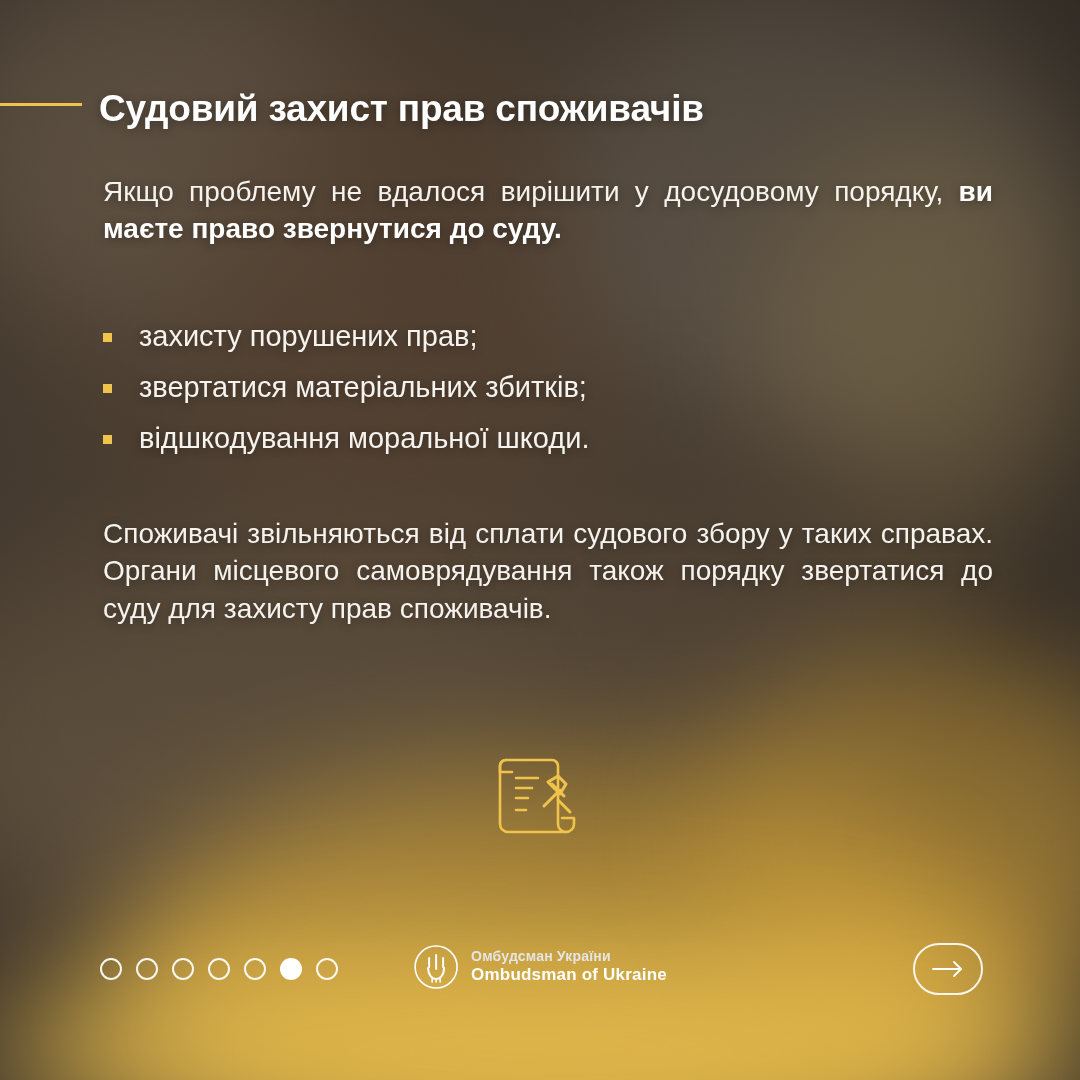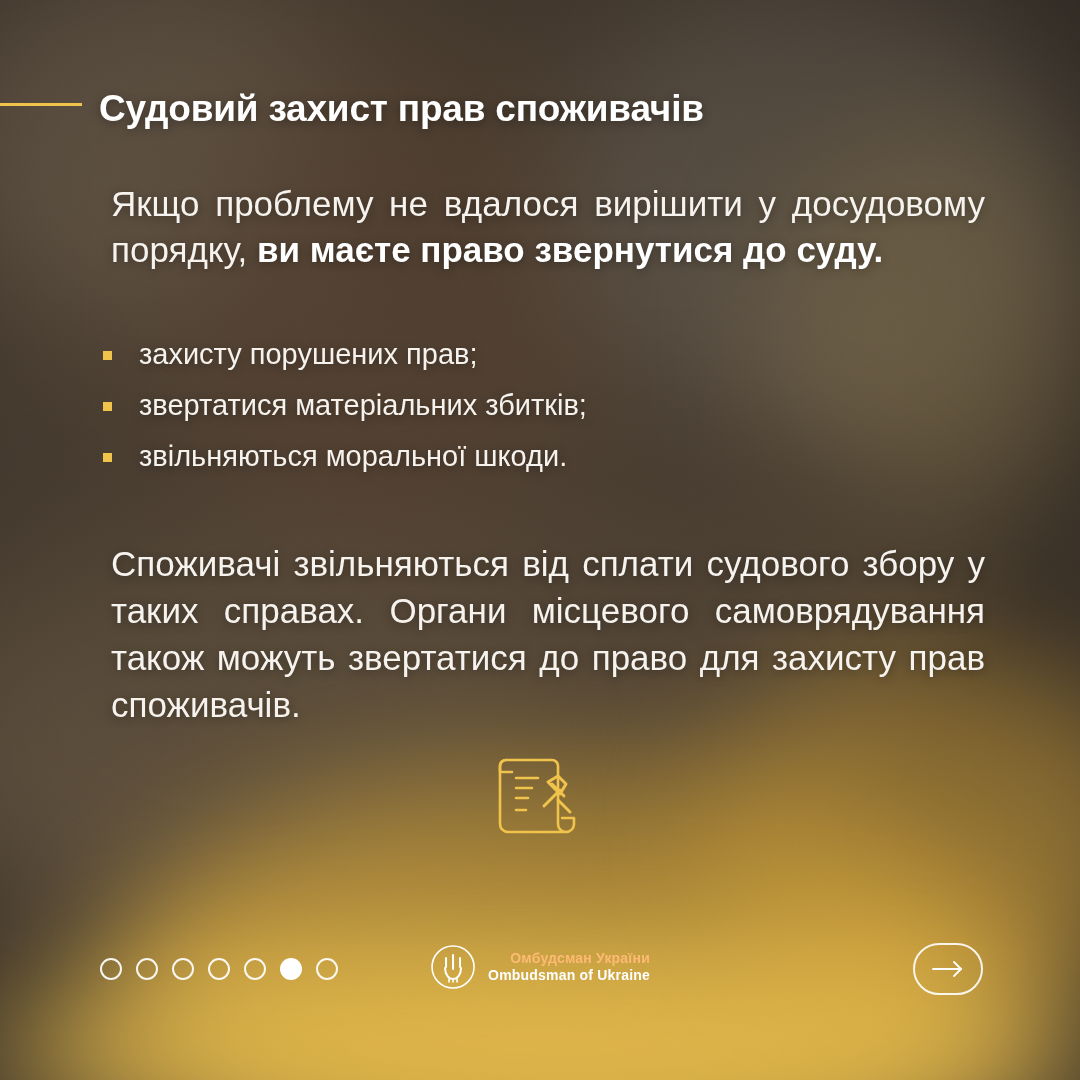--- a/index.html
+++ b/index.html
@@ -70,37 +70,37 @@
     margin: 0;
     font-size: 37px;
     line-height: 1.15;
     font-weight: 700;
     letter-spacing: -0.2px;
     color: #ffffff;
     text-shadow: 0 2px 10px rgba(0,0,0,.35);
   }
 
   p.para {
-    margin: 12px;
-    font-size: 35px;
+    margin: 4px;
+    font-size: 28px;
     line-height: 1.34;
     font-weight: 300;
     color: #f6f3ee;
     text-shadow: 0 2px 10px rgba(0,0,0,.35);
   }
   .para.justify { text-align: justify; }
   .para b { font-weight: 700; color: #ffffff; }
 
   .gap-1 { height: 38px; }
   .gap-2 { height: 40px; }
   .gap-3 { height: 36px; }
 
   ul.bullets {
     list-style: none;
-    margin: 14px 0 0 0;
+    margin: 30px 0 0 0;
     padding: 0;
   }
   ul.bullets li {
     position: relative;
     padding-left: 40px;
     font-size: 29px;
     line-height: 1.0;
     font-weight: 300;
     color: #f6f3ee;
     margin-bottom: 22px;
@@ -163,26 +163,25 @@
   }
   .brand .names {
     display: flex;
     flex-direction: column;
     justify-content: center;
     line-height: 1.2;
   }
   .brand .n1 {
     font-size: 14px;
     font-weight: 700;
-    color: #fdba74;
+    color: #e5e5e5;
     letter-spacing: .2px;
-    text-align: right;
   }
   .brand .n2 {
-    font-size: 14px;
+    font-size: 17px;
     font-weight: 700;
     color: #ffffff;
     letter-spacing: .2px;
   }
 
   .next-btn {
     position: absolute;
     left: 913px;
     top: 943px;
     width: 70px;
@@ -232,27 +231,27 @@
       <li>
         <span class="sq"></span>
         <span>захисту порушених прав;</span>
       </li>
       <li>
         <span class="sq"></span>
         <span>звертатися матеріальних збитків;</span>
       </li>
       <li>
         <span class="sq"></span>
-        <span>звільняються моральної шкоди.</span>
+        <span>відшкодування моральної шкоди.</span>
       </li>
     </ul>
 
     <div class="gap-3"></div>
 
-    <p class="para justify">Споживачі звільняються від сплати судового збору у таких справах. Органи місцевого самоврядуван­ня також можуть звертатися до право для захисту прав споживачів.</p>
+    <p class="para justify">Споживачі звільняються від сплати судового збору у таких справах. Органи місцевого самоврядуван­ня також порядку звертатися до суду для захисту прав споживачів.</p>
   </div>
 
   <div class="emblem">
     <svg viewBox="0 0 96 96" width="96" height="96" fill="none" stroke="#f0c44c" stroke-width="2.6" stroke-linecap="round" stroke-linejoin="round">
       <path d="M14 12 h46 a6 6 0 0 1 6 6 v58 a8 8 0 0 0 8 8 h-58 a8 8 0 0 1 -8 -8 v-58 a6 6 0 0 1 6 -6 z"></path>
       <path d="M14 12 a6 6 0 0 0 -6 6 v6 h12"></path>
       <path d="M74 84 a8 8 0 0 0 8 -8 v-6 h-12"></path>
       <path d="M24 30 h22 M24 40 h16 M24 50 h12 M24 62 h10"></path>
       <g stroke-width="3">
         <path d="M52 58 l16 -16"></path>

